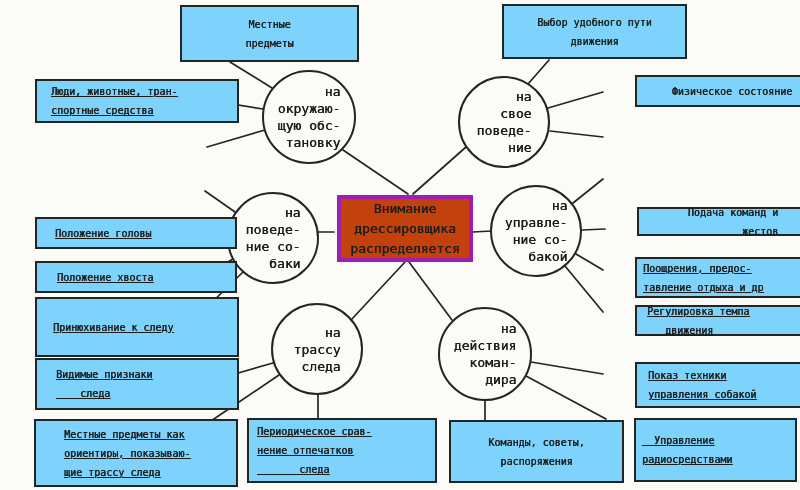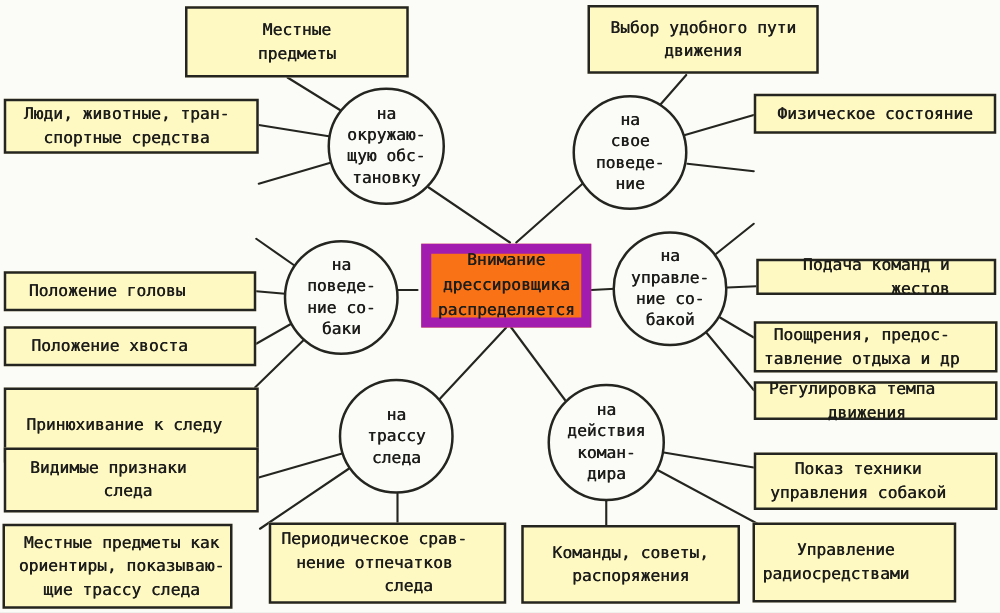--- a/index.html
+++ b/index.html
@@ -6,37 +6,38 @@
   #stage{
     position:relative;width:800px;height:490px;margin:0 auto;
     background:#fbfbf8;overflow:hidden;
     font-family:"DejaVu Sans Mono","Liberation Mono",monospace;
     color:#1d1d1b;
   }
   #connectors{position:absolute;left:0;top:0;width:800px;height:490px;}
   #connectors line{stroke:#242420;stroke-width:1.7;stroke-linecap:round;}
   .nbox{
     position:absolute;box-sizing:border-box;
-    border:2px solid #242420;background:#fef9c3;
+    border:2px solid #242420;background:#7dd3fc;
     display:flex;align-items:center;
-    font-size:13px;line-height:19px;white-space:pre;
+    font-size:10px;line-height:19px;white-space:pre;
     text-shadow:0.4px 0 0 currentColor;
+    margin-left:32px;
   }
   .nbox.center{justify-content:center;text-align:center;}
-  .nbox.left{justify-content:flex-start;text-align:center;}
+  .nbox.left{justify-content:flex-start;text-align:left;text-decoration:underline;}
   .circle{
     position:absolute;box-sizing:border-box;border-radius:50%;
     border:2px solid #242420;background:#fbfbf8;
-    display:flex;align-items:center;justify-content:center;text-align:center;
+    display:flex;align-items:center;justify-content:center;text-align:right;
     font-size:13px;line-height:17px;white-space:pre;
     text-shadow:0.4px 0 0 currentColor;
   }
   .hub{
     position:absolute;box-sizing:border-box;
-    border:8px solid #a21caf;background:#f97316;
+    border:4px solid #a21caf;background:#c2410c;
     display:flex;align-items:center;justify-content:center;text-align:center;
     font-size:13px;line-height:20px;white-space:pre;
     text-shadow:0.4px 0 0 currentColor;
   }
 </style>
 </head>
 <body>
 
 <div id="stage">
 
@@ -105,24 +106,24 @@
 дира</div>
 
   <div class="nbox center" style="left:148px;top:5px;width:179px;height:57px;">Местные
 предметы</div>
   <div class="nbox center" style="left:470px;top:4px;width:185px;height:55px;">Выбор удобного пути
 движения</div>
   <div class="nbox left" style="left:3px;top:79px;width:204px;height:44px;padding-left:14px;">Люди, животные, тран-
 спортные средства</div>
   <div class="nbox left" style="left:3px;top:217px;width:202px;height:32px;padding-left:18px;">Положение головы</div>
   <div class="nbox left" style="left:3px;top:261px;width:202px;height:32px;padding-left:20px;">Положение хвоста</div>
-  <div class="nbox left" style="left:3px;top:310px;width:204px;height:60px;padding-left:16px;">Принюхивание к следу</div>
+  <div class="nbox left" style="left:3px;top:297px;width:204px;height:60px;padding-left:16px;">Принюхивание к следу</div>
   <div class="nbox left" style="left:3px;top:358px;width:204px;height:52px;padding-left:19px;">Видимые признаки
     следа</div>
-  <div class="nbox left" style="left:2px;top:419px;width:184px;height:68px;padding-left:11px;">Местные предметы как
+  <div class="nbox left" style="left:2px;top:419px;width:204px;height:68px;padding-left:28px;">Местные предметы как
 ориентиры, показываю-
 щие трассу следа</div>
   <div class="nbox center" style="left:603px;top:75px;width:194px;height:32px;">Физическое состояние</div>
   <div class="nbox center" style="left:605px;top:207px;width:192px;height:29px;text-align:right;">Подача команд и
 жестов</div>
   <div class="nbox left" style="left:603px;top:257px;width:195px;height:41px;padding-left:6px;">Поощрения, предос-
 тавление отдыха и др</div>
   <div class="nbox left" style="left:603px;top:305px;width:195px;height:31px;padding-left:10px;">Регулировка темпа
    движения</div>
   <div class="nbox left" style="left:603px;top:362px;width:195px;height:46px;padding-left:11px;">Показ техники

